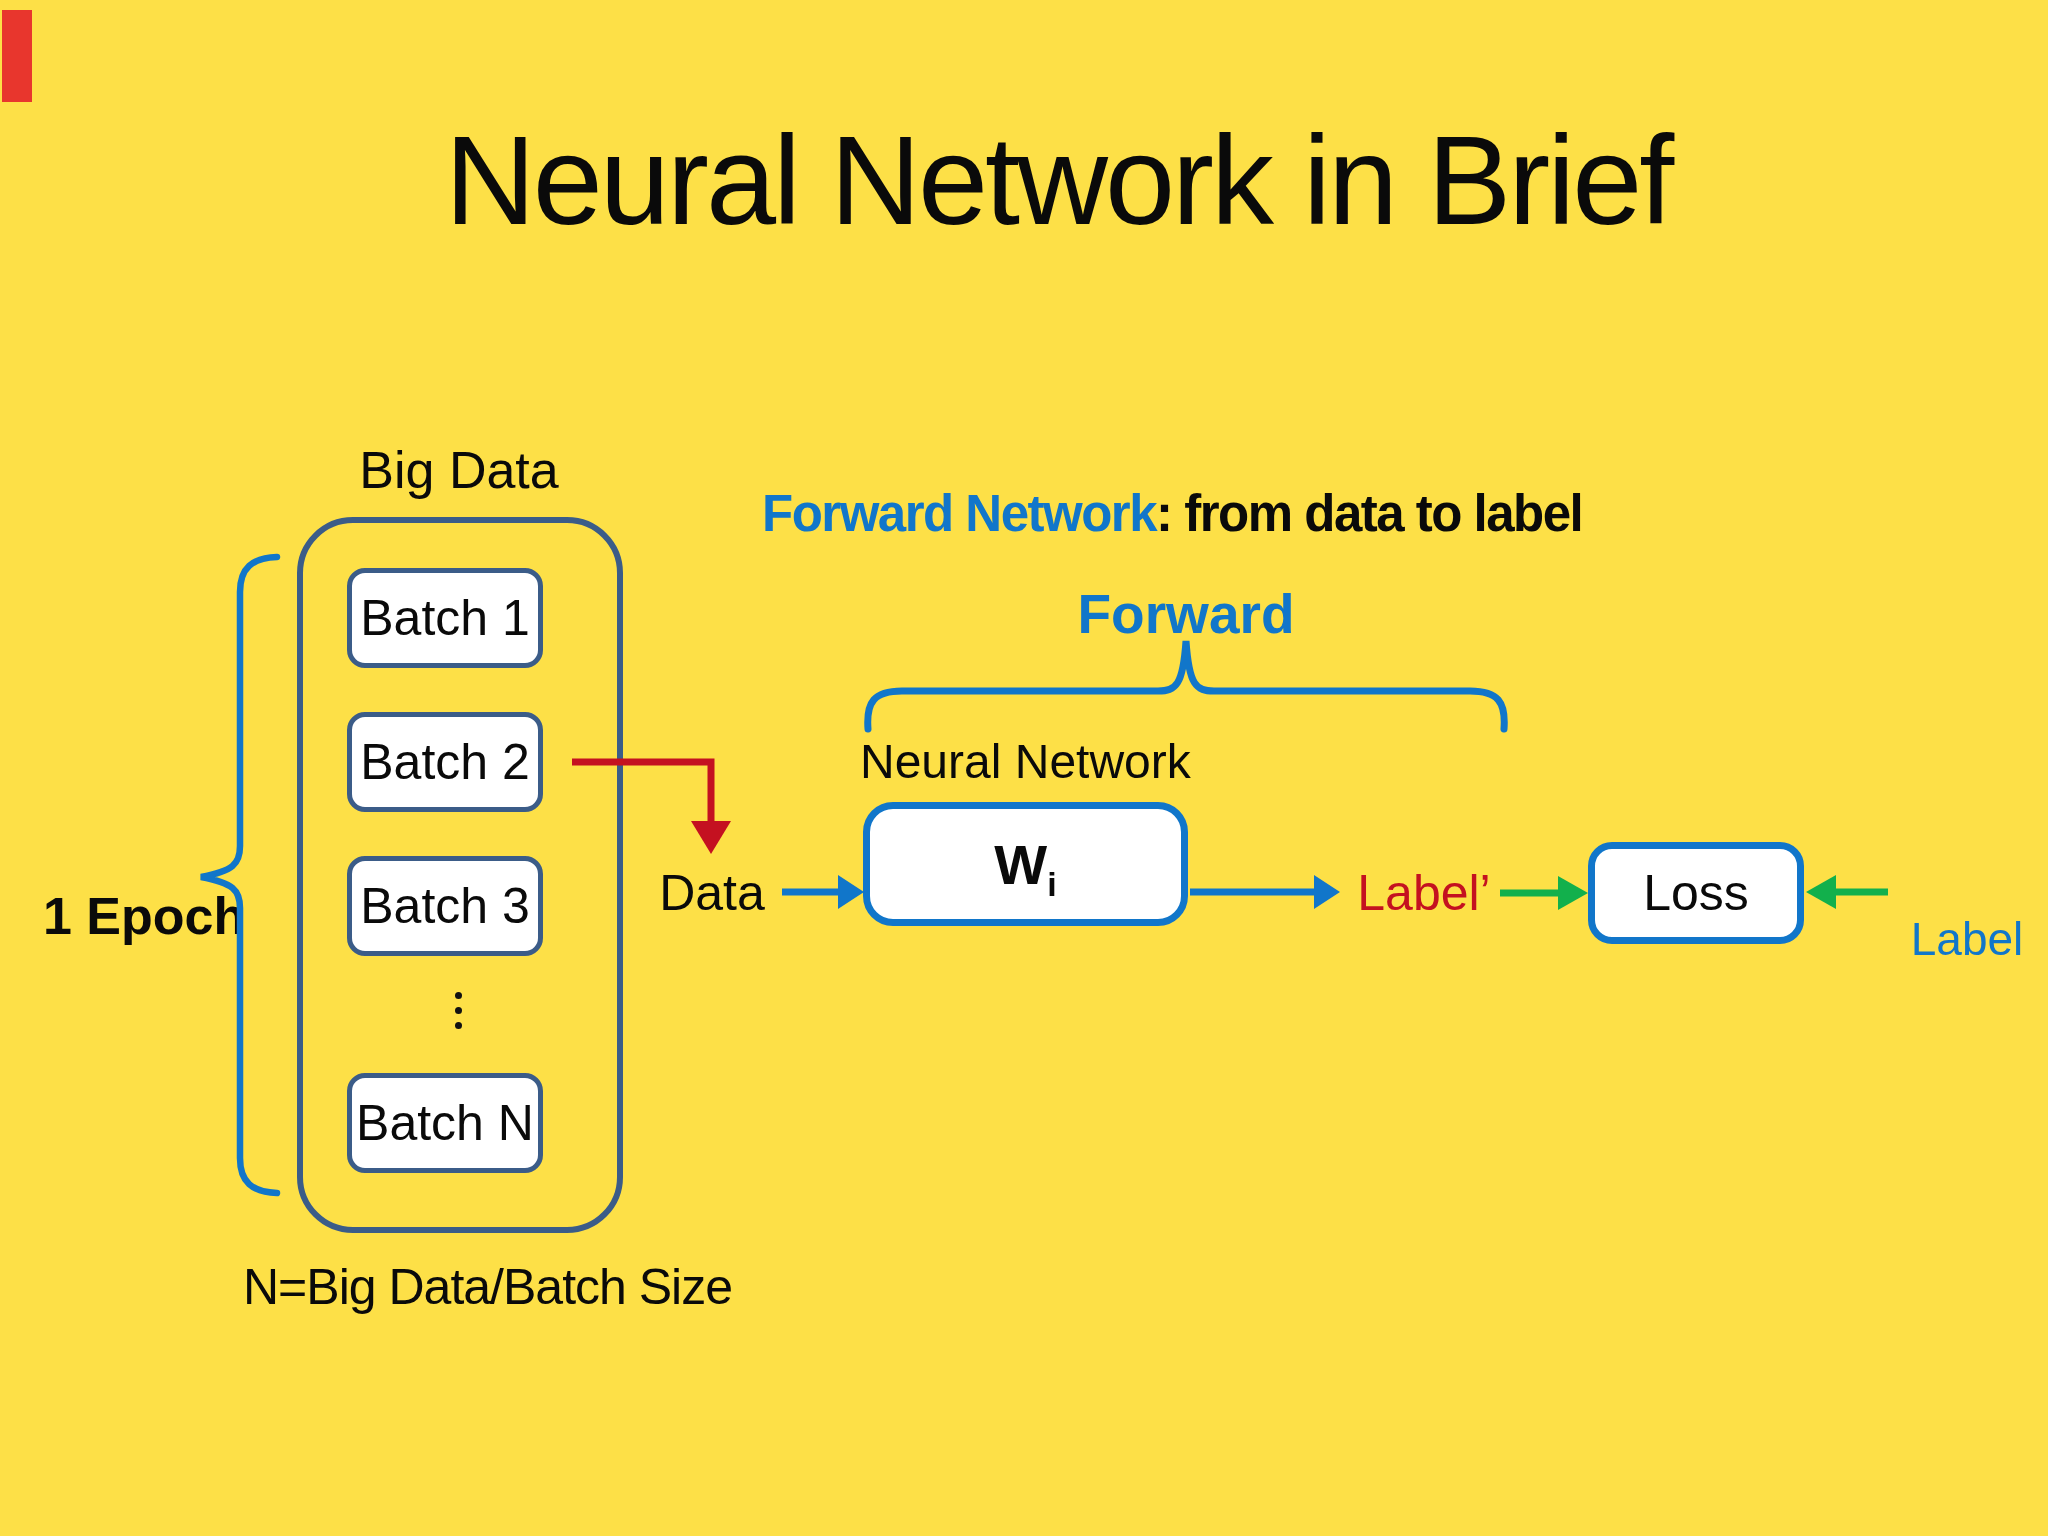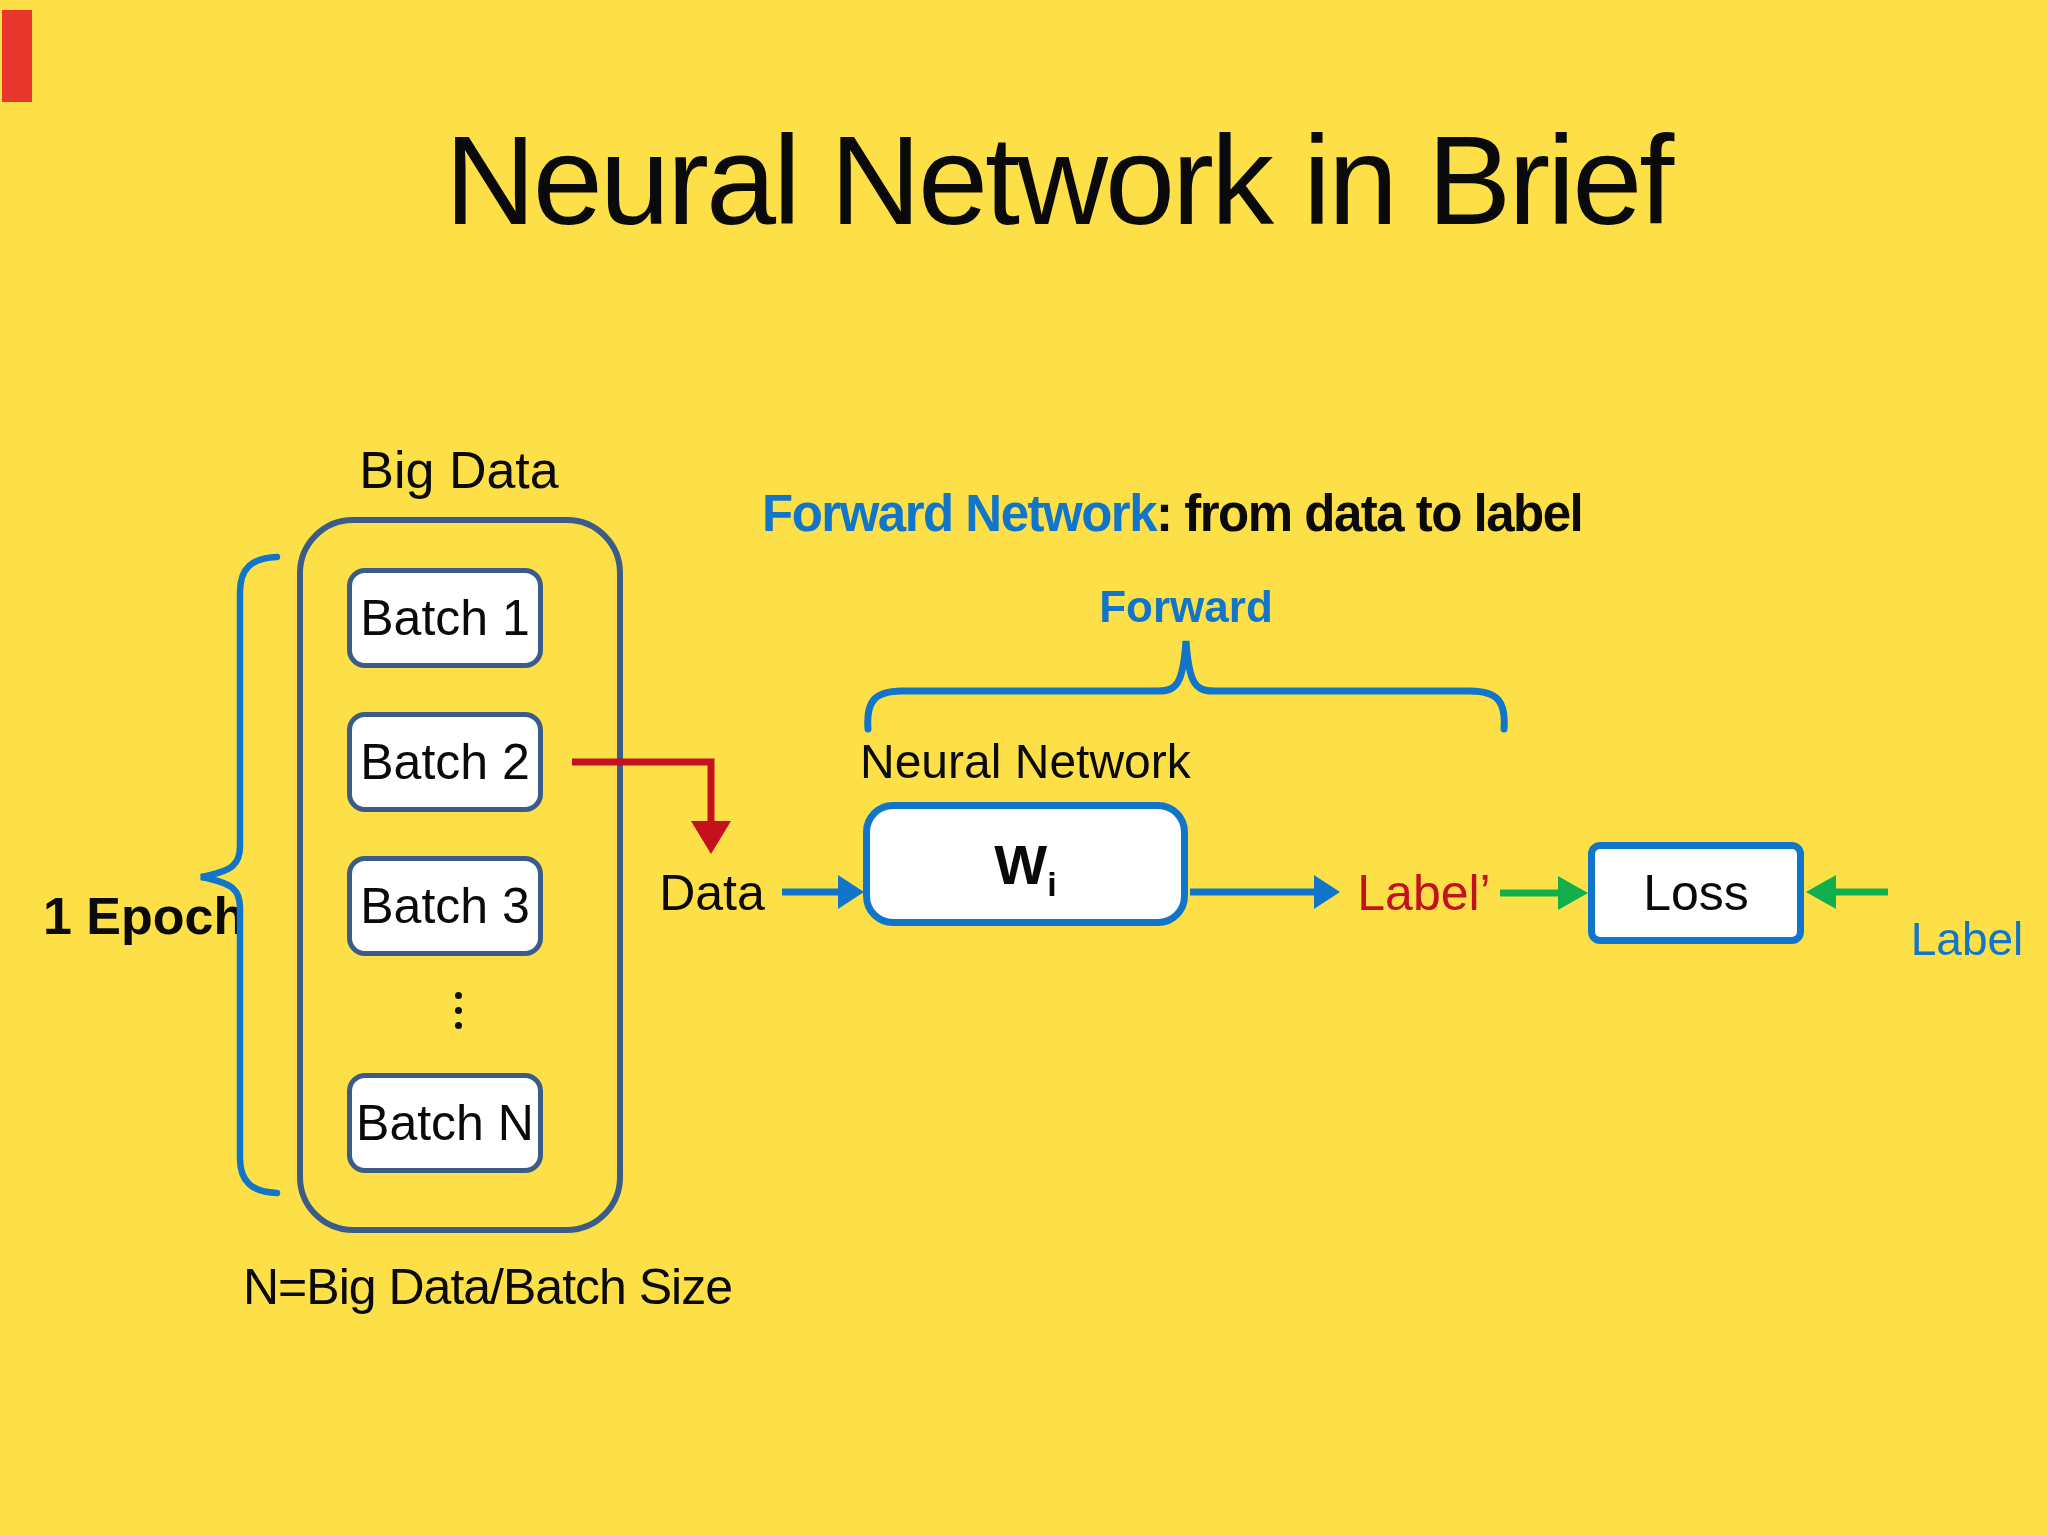--- a/index.html
+++ b/index.html
@@ -71,21 +71,21 @@
     font-size:52px;font-weight:bold;color:#0a0a0a;white-space:nowrap;
   }
 
   .note{
     left:243px;top:1258px;
     font-size:50px;letter-spacing:-1px;color:#0a0a0a;white-space:nowrap;
   }
 
   .forward-label{
     left:1186px;top:582px;
-    font-size:44px;font-weight:bold;color:var(--theme-blue);
+    font-size:55px;font-weight:bold;color:var(--theme-blue);
   }
 
   .nn-label{
     left:860px;top:734px;
     font-size:48px;color:#0a0a0a;white-space:nowrap;
   }
 
   .nn-box{
     left:863px;top:802px;width:325px;height:124px;
     border:7px solid var(--theme-blue);
@@ -104,21 +104,21 @@
   }
 
   .label-prime{
     left:1424px;top:864px;
     font-size:50px;color:var(--accent-red);
   }
 
   .loss-box{
     left:1588px;top:842px;width:216px;height:102px;
     border:7px solid var(--theme-blue);
-    border-radius:12px;
+    border-radius:24px;
     box-sizing:border-box;
     display:flex;align-items:center;justify-content:center;
     font-size:50px;color:#0a0a0a;
     background:#fff;
   }
 
   .label-true{
     left:1967px;top:912px;
     font-size:46px;color:var(--theme-blue);
   }

